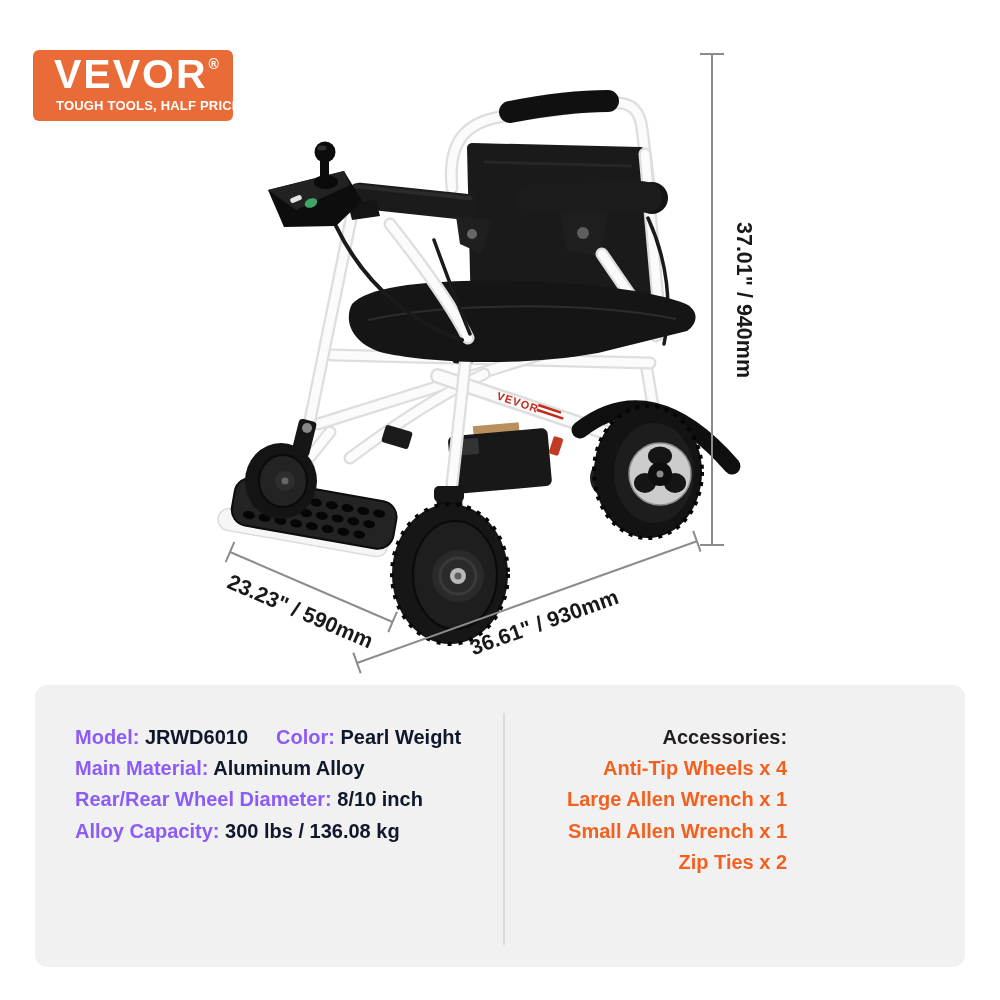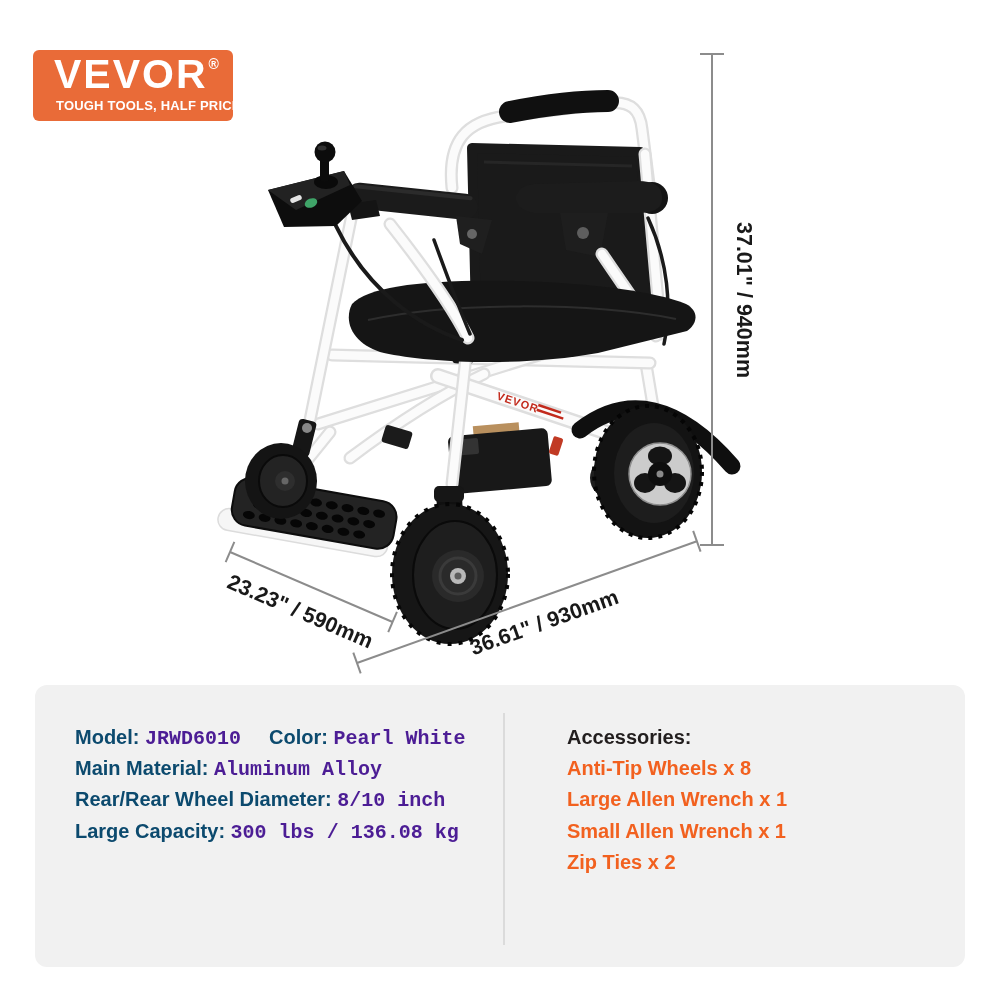--- a/index.html
+++ b/index.html
@@ -29,24 +29,24 @@
   .dim-line{stroke:#8C8C8C;stroke-width:2;fill:none;}
   .dim-label{font:bold 21.5px "Liberation Sans", sans-serif;fill:#191919;}
   .frame-print{font:bold 11px "Liberation Sans", sans-serif;fill:#C22A1C;letter-spacing:1px;}
   
   .panel{
     position:absolute;left:35px;top:685px;width:930px;height:282px;
     background:#F1F1F1;border-radius:12px;
   }
   .col{position:absolute;top:37px;}
   .col-left{left:40px;}
-  .col-right{left:532px;}
+  .col-right{left:532px;text-align:right;}
   .spec-row{height:31.2px;line-height:31.2px;font-size:20px;font-weight:bold;white-space:nowrap;}
-  .k{color:#0c4a6e;}
-  .v{color:#4c1d95;font-family:Liberation Mono, monospace;}
+  .k{color:#8b5cf6;}
+  .v{color:#0f172a;}
   .pair2{margin-left:28px;text-align:right;}
   .acc-title{color:#221E1E;}
   .acc-item{color:#F2611F;}
   .divider{position:absolute;left:468px;top:28px;width:2px;height:232px;background:#DBDBDB;}
 </style>
 </head>
 <body>
 
 <div class="logo">
   <div class="logo-name"><span>VEVOR</span><span class="logo-reg">®</span></div>
@@ -251,35 +251,35 @@
     <line class="dim-line" x1="0" y1="0" x2="361" y2="0"></line>
     <line class="dim-line" x1="0" y1="-11" x2="0" y2="11"></line>
     <line class="dim-line" x1="361" y1="-11" x2="361" y2="11"></line>
     <text class="dim-label" x="190" y="32" text-anchor="middle">36.61" / 930mm</text>
   </g>
 </svg>
 
 <div class="panel">
   <div class="col col-left">
     <div class="spec-row">
-      <span class="k">Model: </span><span class="v">JRWD6010</span><span class="k pair2">Color: </span><span class="v">Pearl White</span>
+      <span class="k">Model: </span><span class="v">JRWD6010</span><span class="k pair2">Color: </span><span class="v">Pearl Weight</span>
     </div>
     <div class="spec-row">
       <span class="k">Main Material: </span><span class="v">Aluminum Alloy</span>
     </div>
     <div class="spec-row">
       <span class="k">Rear/Rear Wheel Diameter: </span><span class="v">8/10 inch</span>
     </div>
     <div class="spec-row">
-      <span class="k">Large Capacity: </span><span class="v">300 lbs / 136.08 kg</span>
+      <span class="k">Alloy Capacity: </span><span class="v">300 lbs / 136.08 kg</span>
     </div>
   </div>
 
   <div class="divider"></div>
 
   <div class="col col-right">
     <div class="spec-row acc-title">Accessories:</div>
-    <div class="spec-row acc-item">Anti-Tip Wheels x 8</div>
+    <div class="spec-row acc-item">Anti-Tip Wheels x 4</div>
     <div class="spec-row acc-item">Large Allen Wrench x 1</div>
     <div class="spec-row acc-item">Small Allen Wrench x 1</div>
     <div class="spec-row acc-item">Zip Ties x 2</div>
   </div>
 </div>
 
 </body></html>

